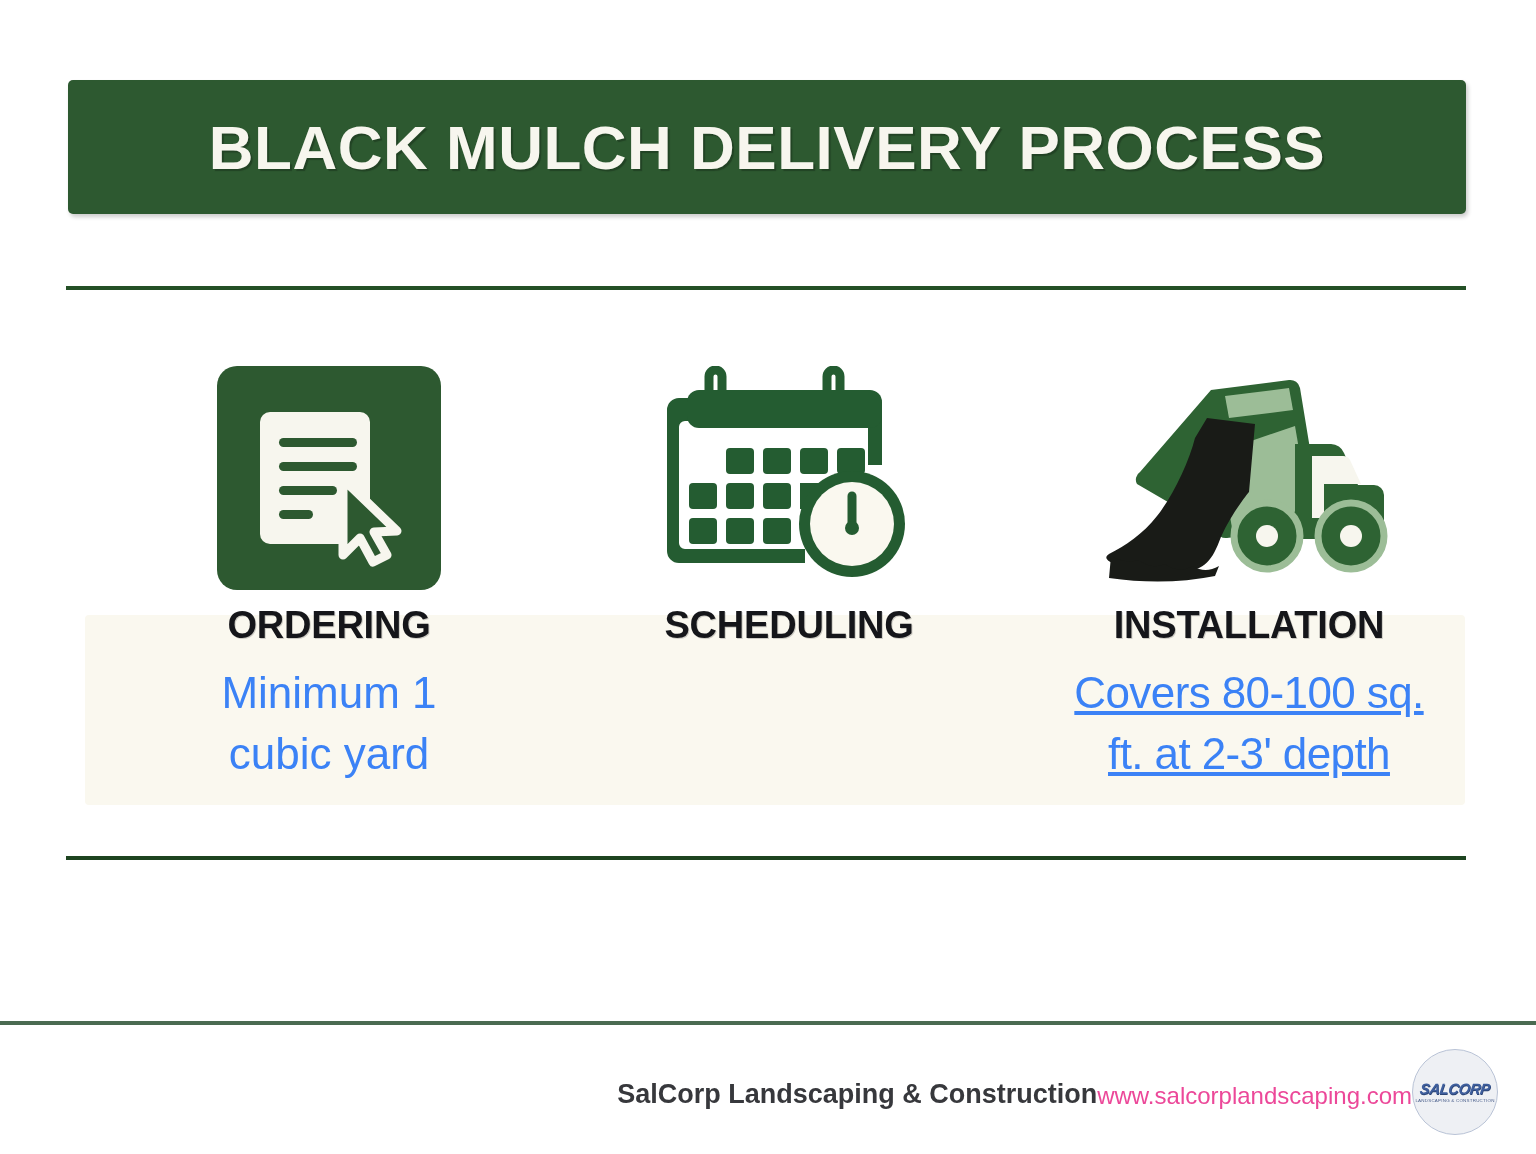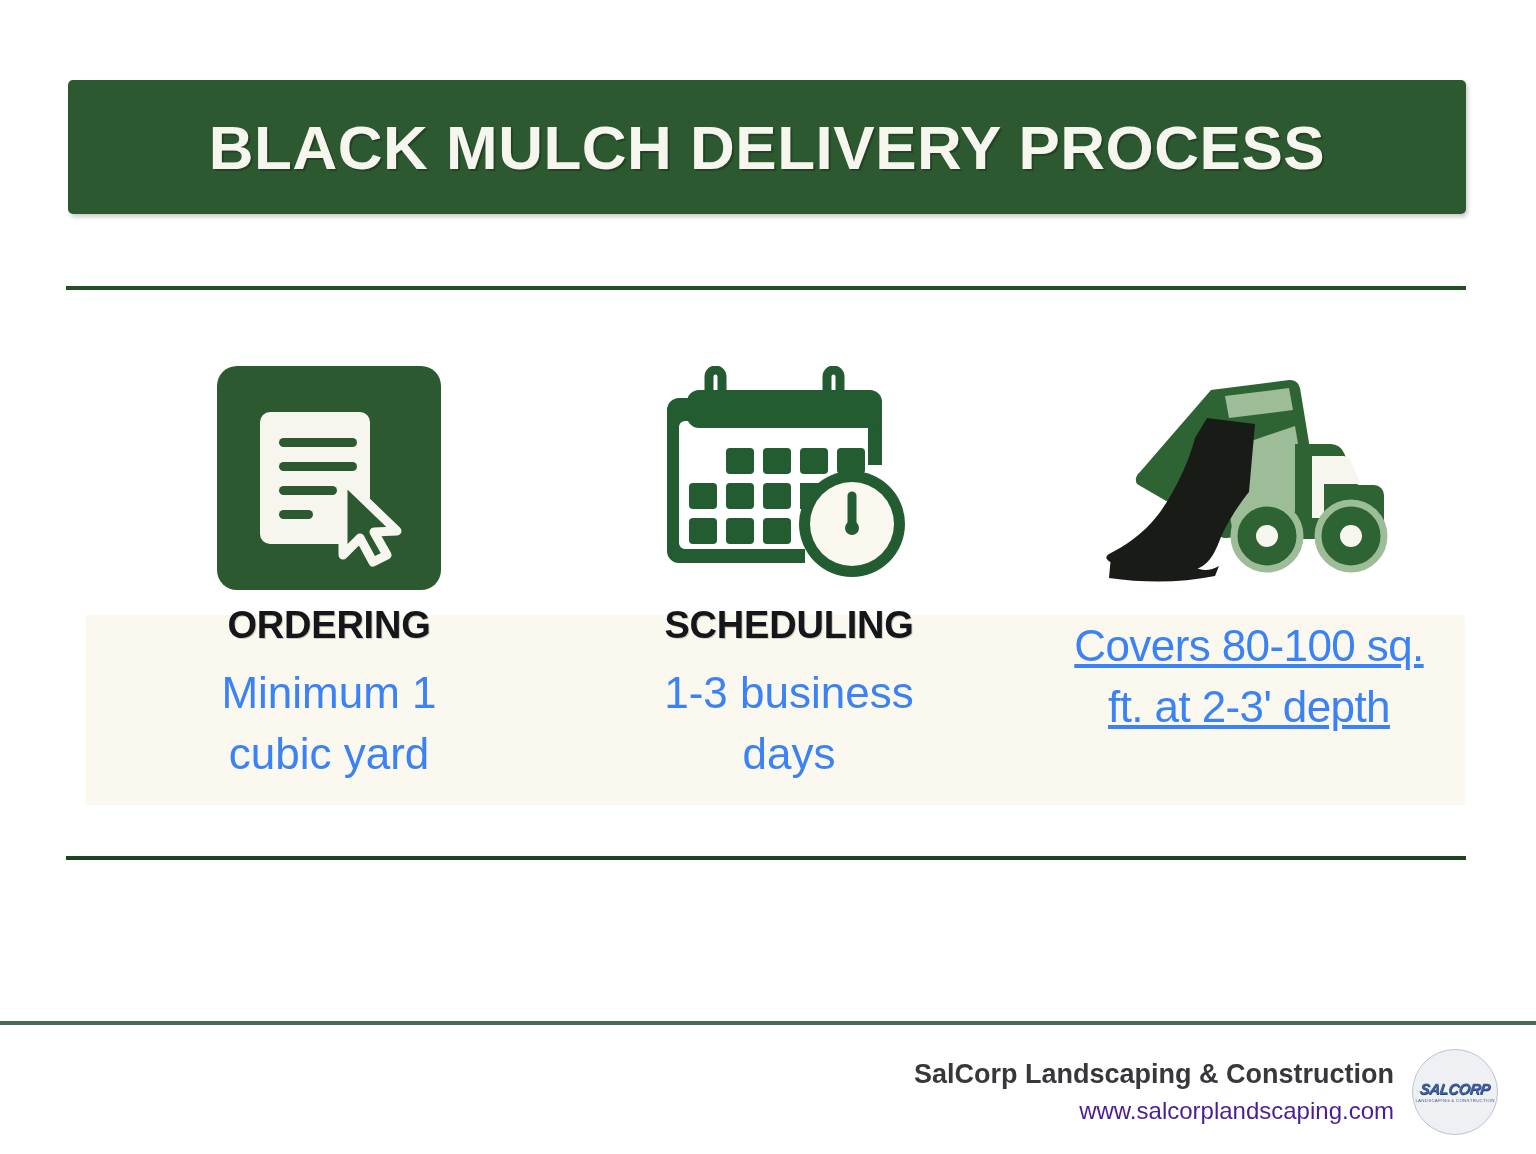--- a/index.html
+++ b/index.html
@@ -123,33 +123,32 @@
     width: 1536px;
     height: 124px;
     display: flex;
     align-items: center;
     justify-content: flex-end;
     padding-right: 38px;
     box-sizing: border-box;
   }
   .footer-text {
     display: flex;
-    flex-direction: column;
+    flex-direction: row;
     align-items: flex-end;
-    margin-right: 18px;
   }
   .company-name {
     font-size: 27px;
     font-weight: bold;
     color: #37383c;
     white-space: nowrap;
   }
   .company-url {
     font-size: 24px;
-    color: #4c1d95;
+    color: #ec4899;
     margin-top: 7px;
     white-space: nowrap;
   }
   .logo-badge {
     width: 84px;
     height: 84px;
     border-radius: 50%;
     background: #eef0f4;
     border: 1px solid #b9c3d6;
     display: flex;
@@ -232,22 +231,20 @@
             <rect x="96" y="152" width="28" height="26" rx="4"></rect>
           </g>
           <circle cx="185" cy="158" r="53" fill="#245c31"></circle>
           <circle cx="185" cy="158" r="42" fill="#faf8ef"></circle>
           <path d="M185 130 L185 160" stroke="#245c31" stroke-width="9" stroke-linecap="round"></path>
           <circle cx="185" cy="162" r="7" fill="#245c31"></circle>
         </svg>
       </span>
     </div>
     <div class="step-title">SCHEDULING</div>
-    <div class="step-desc">1-3 business
-days</div>
   </div>
 
 
   <div class="step">
     <div class="icon-wrap">
       <span>
         <svg width="300" height="224" viewBox="0 0 300 224">
 
           <path d="M112 24 L190 14 a10 10 0 0 1 11 8 L222 150 a9 9 0 0 1 -8 11 L128 172 a10 10 0 0 1 -11 -8 L38 118 a9 9 0 0 1 3 -12 Z" fill="#2e6333"></path>
 
@@ -267,20 +264,21 @@
           <path d="M108 52 L156 58 L150 126 C150 126 130 150 120 176
                    C112 196 104 206 78 206
                    C52 206 34 204 22 200
                    C8 196 4 192 10 188
                    C26 180 44 168 58 150
                    C74 130 90 96 96 72 Z" fill="#191b17"></path>
           <path d="M12 190 q14 8 28 4 q12 10 26 4 q14 10 28 2 q12 8 26 0 l-4 10 q-50 10 -106 2 z" fill="#191b17"></path>
         </svg>
       </span>
     </div>
+    <div class="step-title">INSTALLATION</div>
     <div class="step-desc wide">Covers 80-100 sq.
 ft. at 2-3' depth</div>
   </div>
 
 </div>
 
 <div class="footer-rule"></div>
 <div class="footer">
   <div class="footer-text">
     <div class="company-name">SalCorp Landscaping &amp; Construction</div>

